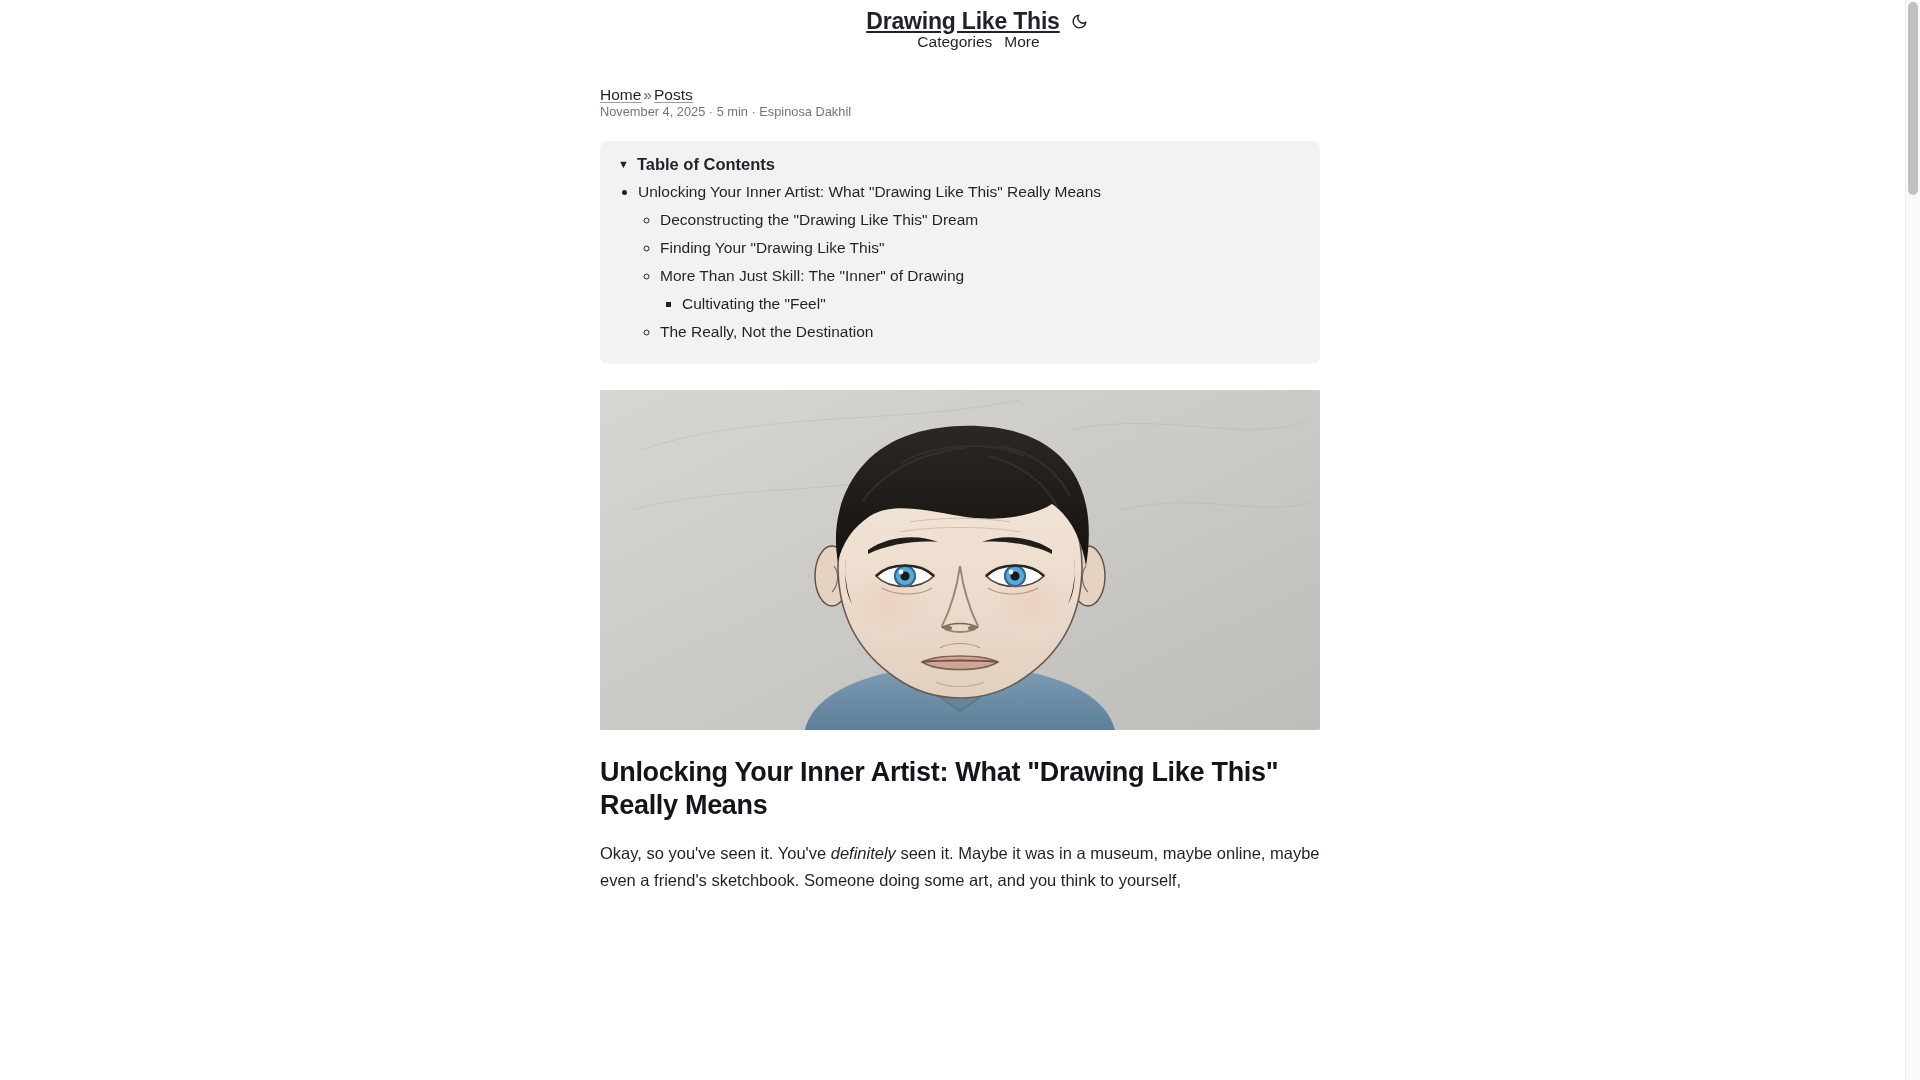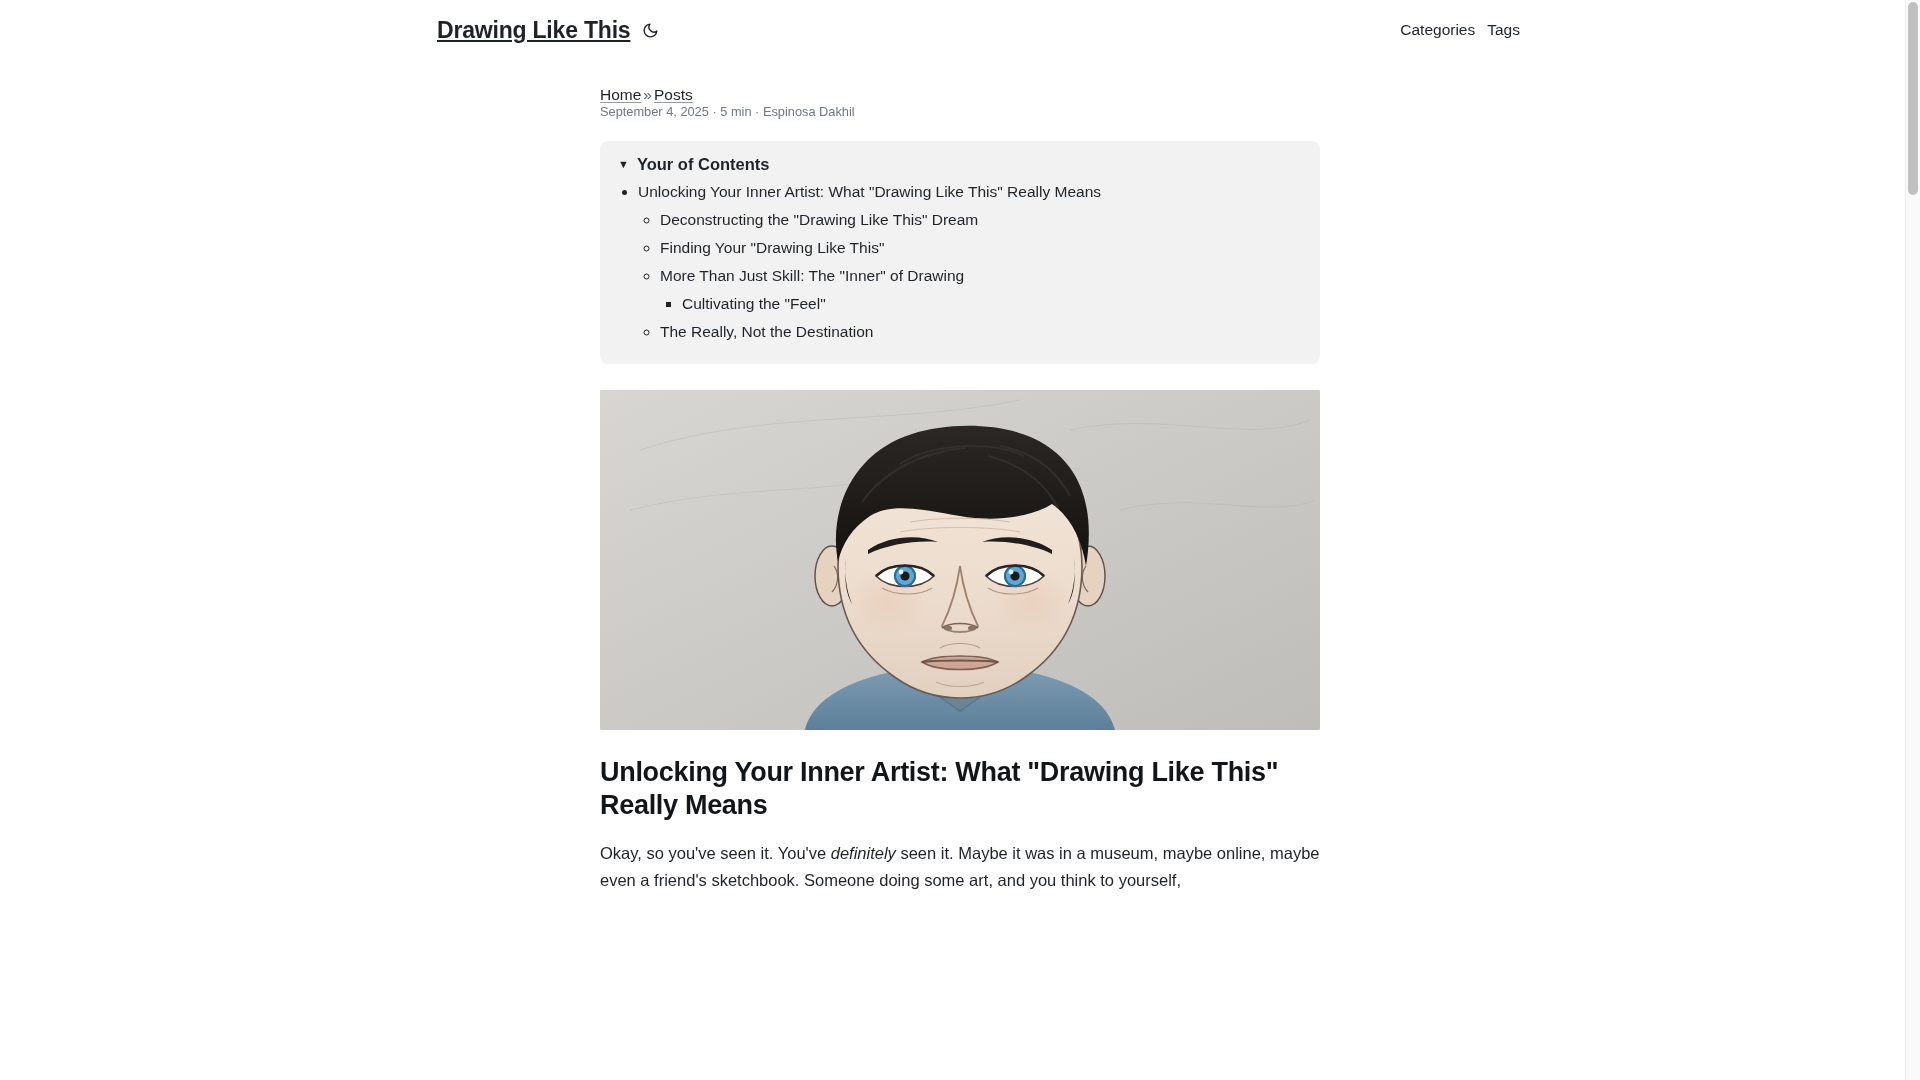--- a/index.html
+++ b/index.html
@@ -23,20 +23,21 @@
     align-items: center;
     justify-content: space-between;
     padding: 0 0;
   }
   .header-inner {
     width: 1920px;
     display: flex;
     align-items: center;
     justify-content: space-between;
     padding: 0 400px 0 437px;
+    flex-direction: column;
   }
   .brand-wrap {
     display: flex;
     align-items: center;
     gap: 9px;
   }
   .brand-title {
     font-size: 23px;
     font-weight: bold;
     letter-spacing: -0.2px;
@@ -202,38 +203,38 @@
     <div class="brand-wrap">
       <a class="brand-title" href="#">Drawing Like This</a>
       <span class="theme-toggle" title="Toggle theme">
         <svg width="17" height="17" viewBox="0 0 24 24" fill="none" stroke="#1f2328" stroke-width="2" stroke-linecap="round" stroke-linejoin="round">
           <path d="M21 12.79A9 9 0 1 1 11.21 3 7 7 0 0 0 21 12.79z"></path>
         </svg>
       </span>
     </div>
     <nav class="main-nav">
       <a class="nav-link" href="#">Categories</a>
-      <a class="nav-link" href="#">Tags</a>
+      <a class="nav-link" href="#">More</a>
     </nav>
   </div>
 </div>
 
 <div class="page">
 
   <div class="breadcrumb">
     <a href="#">Home</a><span class="sep">»</span><a href="#">Posts</a>
   </div>
 
 
-  <div class="post-meta">September 4, 2025 · 5 min · Espinosa Dakhil</div>
+  <div class="post-meta">November 4, 2025 · 5 min · Espinosa Dakhil</div>
 
   <div class="toc">
     <div class="toc-summary">
       <span class="toc-caret">▼</span>
-      <span>Your of Contents</span>
+      <span>Table of Contents</span>
     </div>
     <ul>
       <li class="lvl1">
         <a href="#">Unlocking Your Inner Artist: What "Drawing Like This" Really Means</a>
         <ul>
           <li>
             <a href="#">Deconstructing the "Drawing Like This" Dream</a>
           </li>
           <li>
             <a href="#">Finding Your "Drawing Like This"</a>

